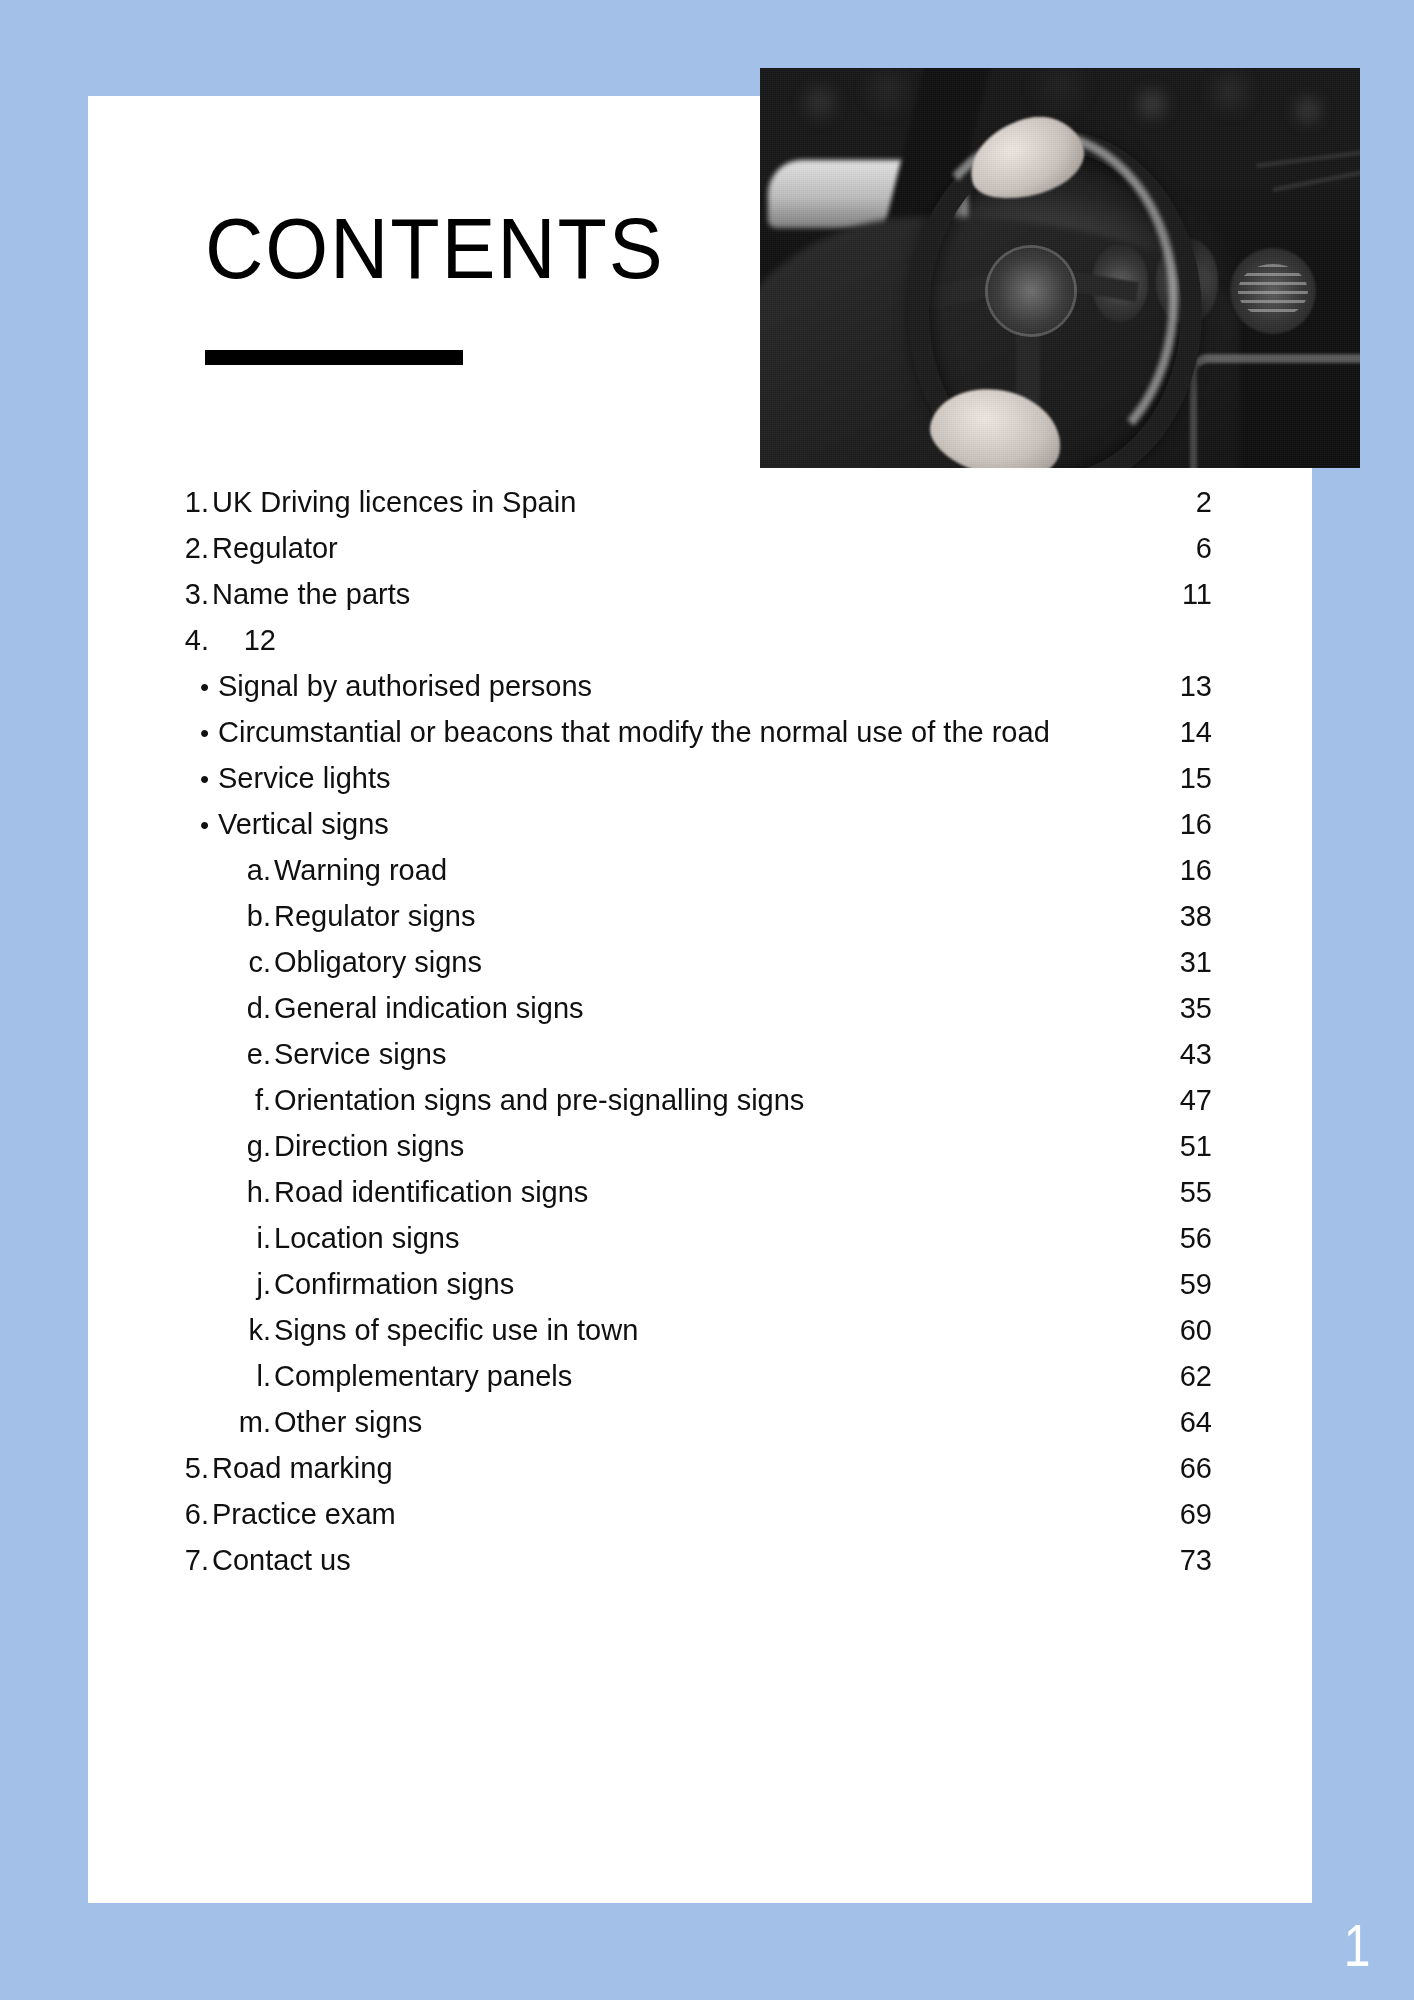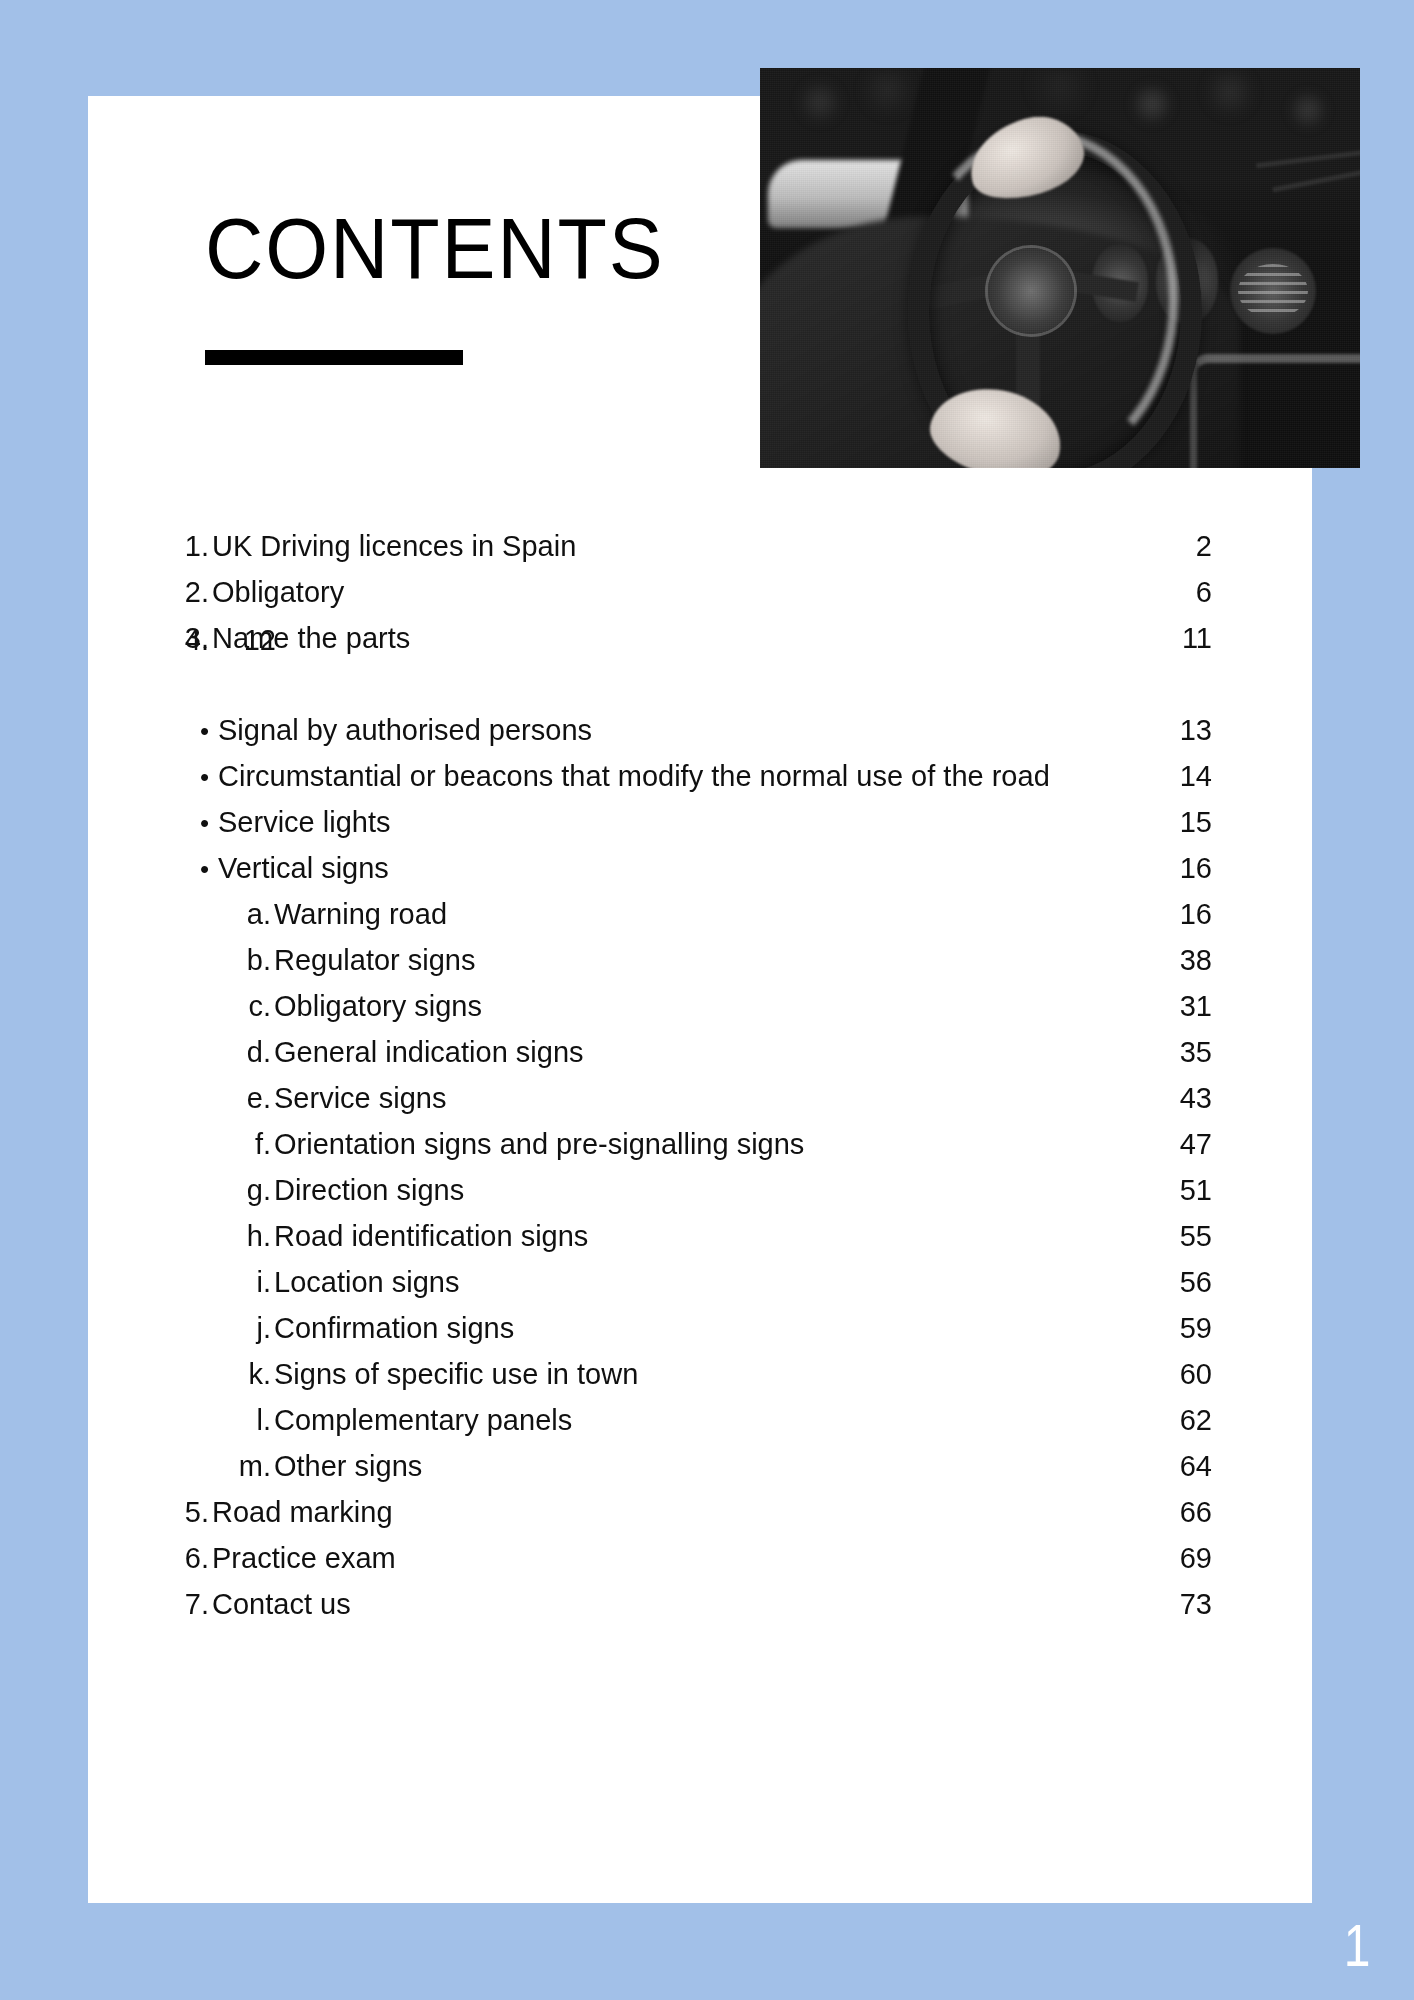--- a/index.html
+++ b/index.html
@@ -235,21 +235,20 @@
     white-space: nowrap;
   }
   .toc-marker {
     flex: 0 0 auto;
     text-align: right;
     display: inline-block;
   }
   .toc-label {
     flex: 1 1 auto;
     overflow: hidden;
-    margin-top: 44px;
   }
   .toc-page {
     flex: 0 0 auto;
     text-align: right;
     width: 64px;
     padding-right: 0;
   }
 
   
   .lvl1 { padding-left: 77px; }
@@ -309,21 +308,21 @@
 <div class="title-rule" style="background: rgb(0, 0, 0);"></div>
 
 <div class="toc" id="toc-root" style="color: rgb(16, 16, 16);">
     <div class="toc-row lvl1">
       <span class="toc-marker">1.</span>
       <span class="toc-label">UK Driving licences in Spain</span>
       <span class="toc-page">2</span>
     </div>
     <div class="toc-row lvl1">
       <span class="toc-marker">2.</span>
-      <span class="toc-label"> Obligatory</span>
+      <span class="toc-label"> Regulator</span>
       <span class="toc-page">6</span>
     </div>
     <div class="toc-row lvl1">
       <span class="toc-marker">3.</span>
       <span class="toc-label">Name the parts</span>
       <span class="toc-page">11</span>
     </div>
     <div class="toc-row lvl1">
       <span class="toc-marker">4.</span>
       <span class="toc-page">12</span>

